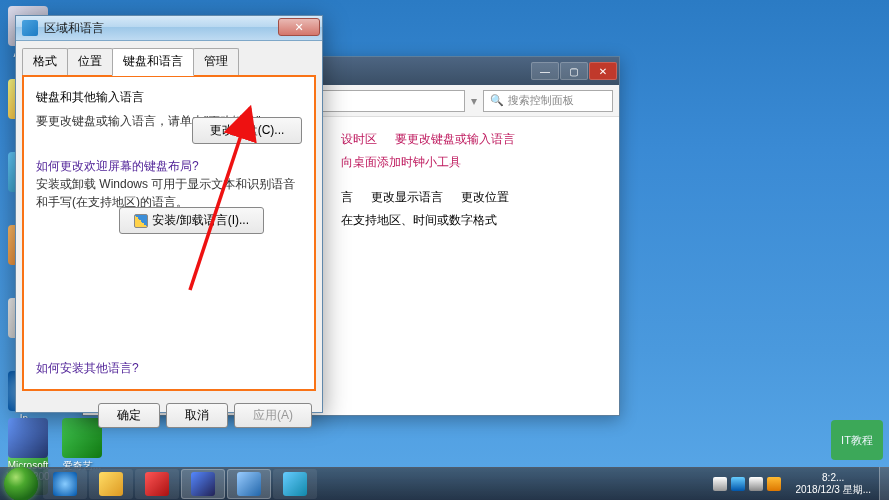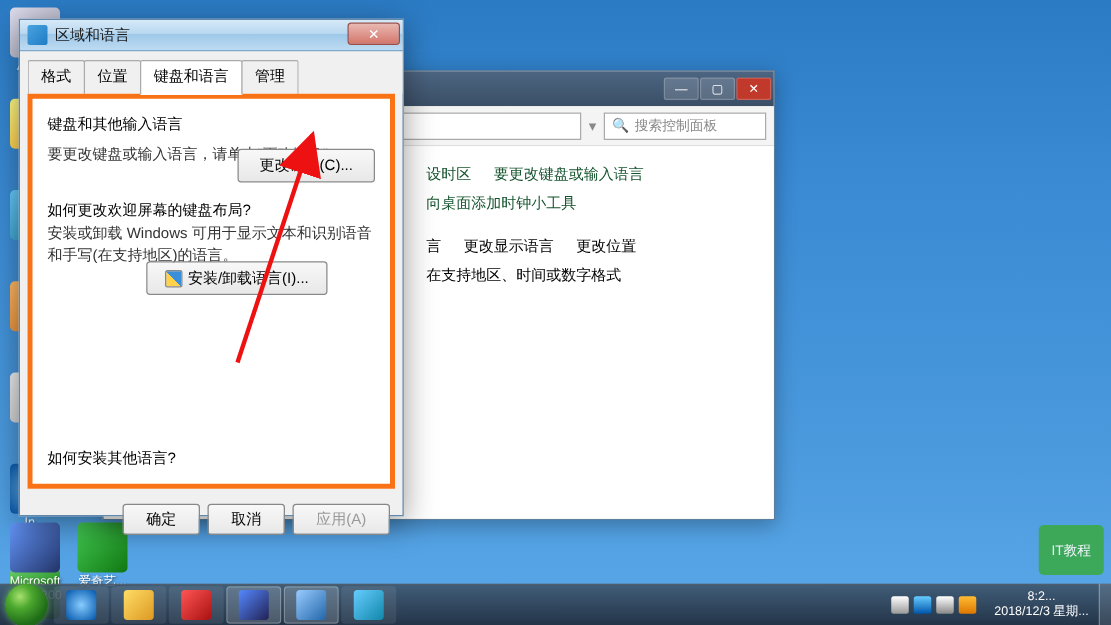--- a/index.html
+++ b/index.html
@@ -18,37 +18,37 @@
 .cp-titlebar { height: 28px; background: linear-gradient(180deg, #4d6582 0%, #3a4f66 100%); display: flex; justify-content: flex-end; align-items: center; padding: 0 2px; }
 .cp-win-btns { display: flex; gap: 1px; }
 .cp-win-btn { width: 28px; height: 18px; background: rgba(255,255,255,.15); border: 1px solid rgba(255,255,255,.2); color: #fff; font-size: 10px; display: flex; align-items: center; justify-content: center; cursor: pointer; border-radius: 2px; }
 .cp-win-btn.close { background: #c0392b; }
 .cp-nav { height: 32px; background: #f4f4f4; border-bottom: 1px solid #ddd; display: flex; align-items: center; padding: 0 6px; gap: 6px; }
 .cp-nav-back, .cp-nav-fwd { width: 24px; height: 24px; border-radius: 50%; background: linear-gradient(180deg,#5fa3dd,#2b6cad); display:flex; align-items:center; justify-content:center; color:#fff; cursor:pointer; }
 .cp-addr { flex: 1; height: 22px; border: 1px solid #aaa; background: #fff; padding: 0 6px; display: flex; align-items: center; font-size: 11px; }
 .cp-search { width: 130px; height: 22px; border: 1px solid #aaa; background: #fff; padding: 0 6px; display: flex; align-items: center; font-size: 11px; color: #888; }
 .cp-body { padding: 14px 18px; background: #fff; height: calc(100% - 60px); }
 .cp-links { display: flex; flex-wrap: wrap; gap: 6px 18px; margin-left: 240px; }
-.cp-links a { color: #14532d; text-decoration: none; font-size: 12px; cursor: pointer; }
+.cp-links a { color: #be185d; text-decoration: none; font-size: 12px; cursor: pointer; }
 .cp-links-row2 { margin-top: 18px; margin-left: 240px; display: flex; flex-wrap: wrap; gap: 6px 18px; }
 
 
 .rl-window { position: absolute; left: 15px; top: 15px; width: 308px; height: 398px; background: #f0f0f0; border: 1px solid #6188aa; box-shadow: 0 6px 24px rgba(0,0,0,.4); }
 .rl-titlebar { height: 25px; background: linear-gradient(180deg,#d6e9f8 0%, #b9d8f0 45%, #9dc7e8 46%, #bedbf2 100%); border-bottom: 1px solid #7ea7c8; display: flex; align-items: center; padding: 0 6px; position: relative; }
 .rl-title-icon { width: 16px; height: 16px; background: linear-gradient(135deg,#4aa3e0,#1e7cc4); border-radius: 2px; margin-right: 6px; }
 .rl-title { font-size: 12px; color: #1a1a1a; }
 .rl-close { position: absolute; right: 2px; top: 2px; width: 42px; height: 18px; background: linear-gradient(180deg,#e9b9b3,#d4766b); border: 1px solid #a04e45; border-radius: 3px; color: #fff; font-size: 11px; display: flex; align-items: center; justify-content: center; cursor: pointer; }
 .rl-tabs { display: flex; padding: 6px 6px 0 6px; background: #f0f0f0; }
 .rl-tab { padding: 4px 10px 5px; border: 1px solid #aaa; border-bottom: none; background: #f0f0f0; font-size: 12px; margin-right: -1px; cursor: pointer; border-radius: 2px 2px 0 0; position: relative; top: 1px; }
 .rl-tab.active { background: #fff; z-index: 2; border-bottom: 1px solid #fff; }
-.rl-content { background: #fff; margin: 0 6px 6px 6px; border: 4px solid #f97316; padding: 12px; height: 316px; position: relative; }
+.rl-content { background: #fff; margin: 0 6px 6px 6px; border: 2px solid #f97316; padding: 12px; height: 316px; position: relative; }
 .rl-section-title { font-size: 12px; margin-bottom: 6px; }
 .rl-section-text { font-size: 12px; color: #333; margin-bottom: 10px; line-height: 1.5; }
 .rl-btn { position: absolute; padding: 4px 14px; background: linear-gradient(180deg,#f8f8f8,#e8e8e8); border: 1px solid #888; border-radius: 3px; font-size: 12px; cursor: pointer; min-width: 110px; text-align: center; }
-.rl-link { color: #000000; cursor: pointer; font-size: 12px; }
+.rl-link { color: #4c1d95; cursor: pointer; font-size: 12px; }
 .rl-footer { display: flex; justify-content: flex-end; gap: 6px; padding: 6px 10px 8px; }
 .rl-footer-btn { padding: 3px 18px; background: linear-gradient(180deg,#f8f8f8,#e8e8e8); border: 1px solid #888; border-radius: 3px; font-size: 12px; cursor: pointer; }
 .rl-footer-btn[disabled] { color: #999; cursor: default; }
 .shield { display: inline-block; width: 14px; height: 14px; vertical-align: middle; margin-right: 4px; background: linear-gradient(45deg,#ffd24a 50%,#3b8ed8 50%); border: 1px solid #888; border-radius: 2px; }
 
 
 .arrow { position: absolute; left: 155px; top: 100px; pointer-events: none; z-index: 50; }
 
 
 .taskbar { position: absolute; left: 0; right: 0; bottom: 0; height: 33px; background: linear-gradient(180deg, rgba(60,80,100,.85) 0%, rgba(30,40,55,.9) 100%); border-top: 1px solid rgba(255,255,255,.2); display: flex; align-items: center; }

